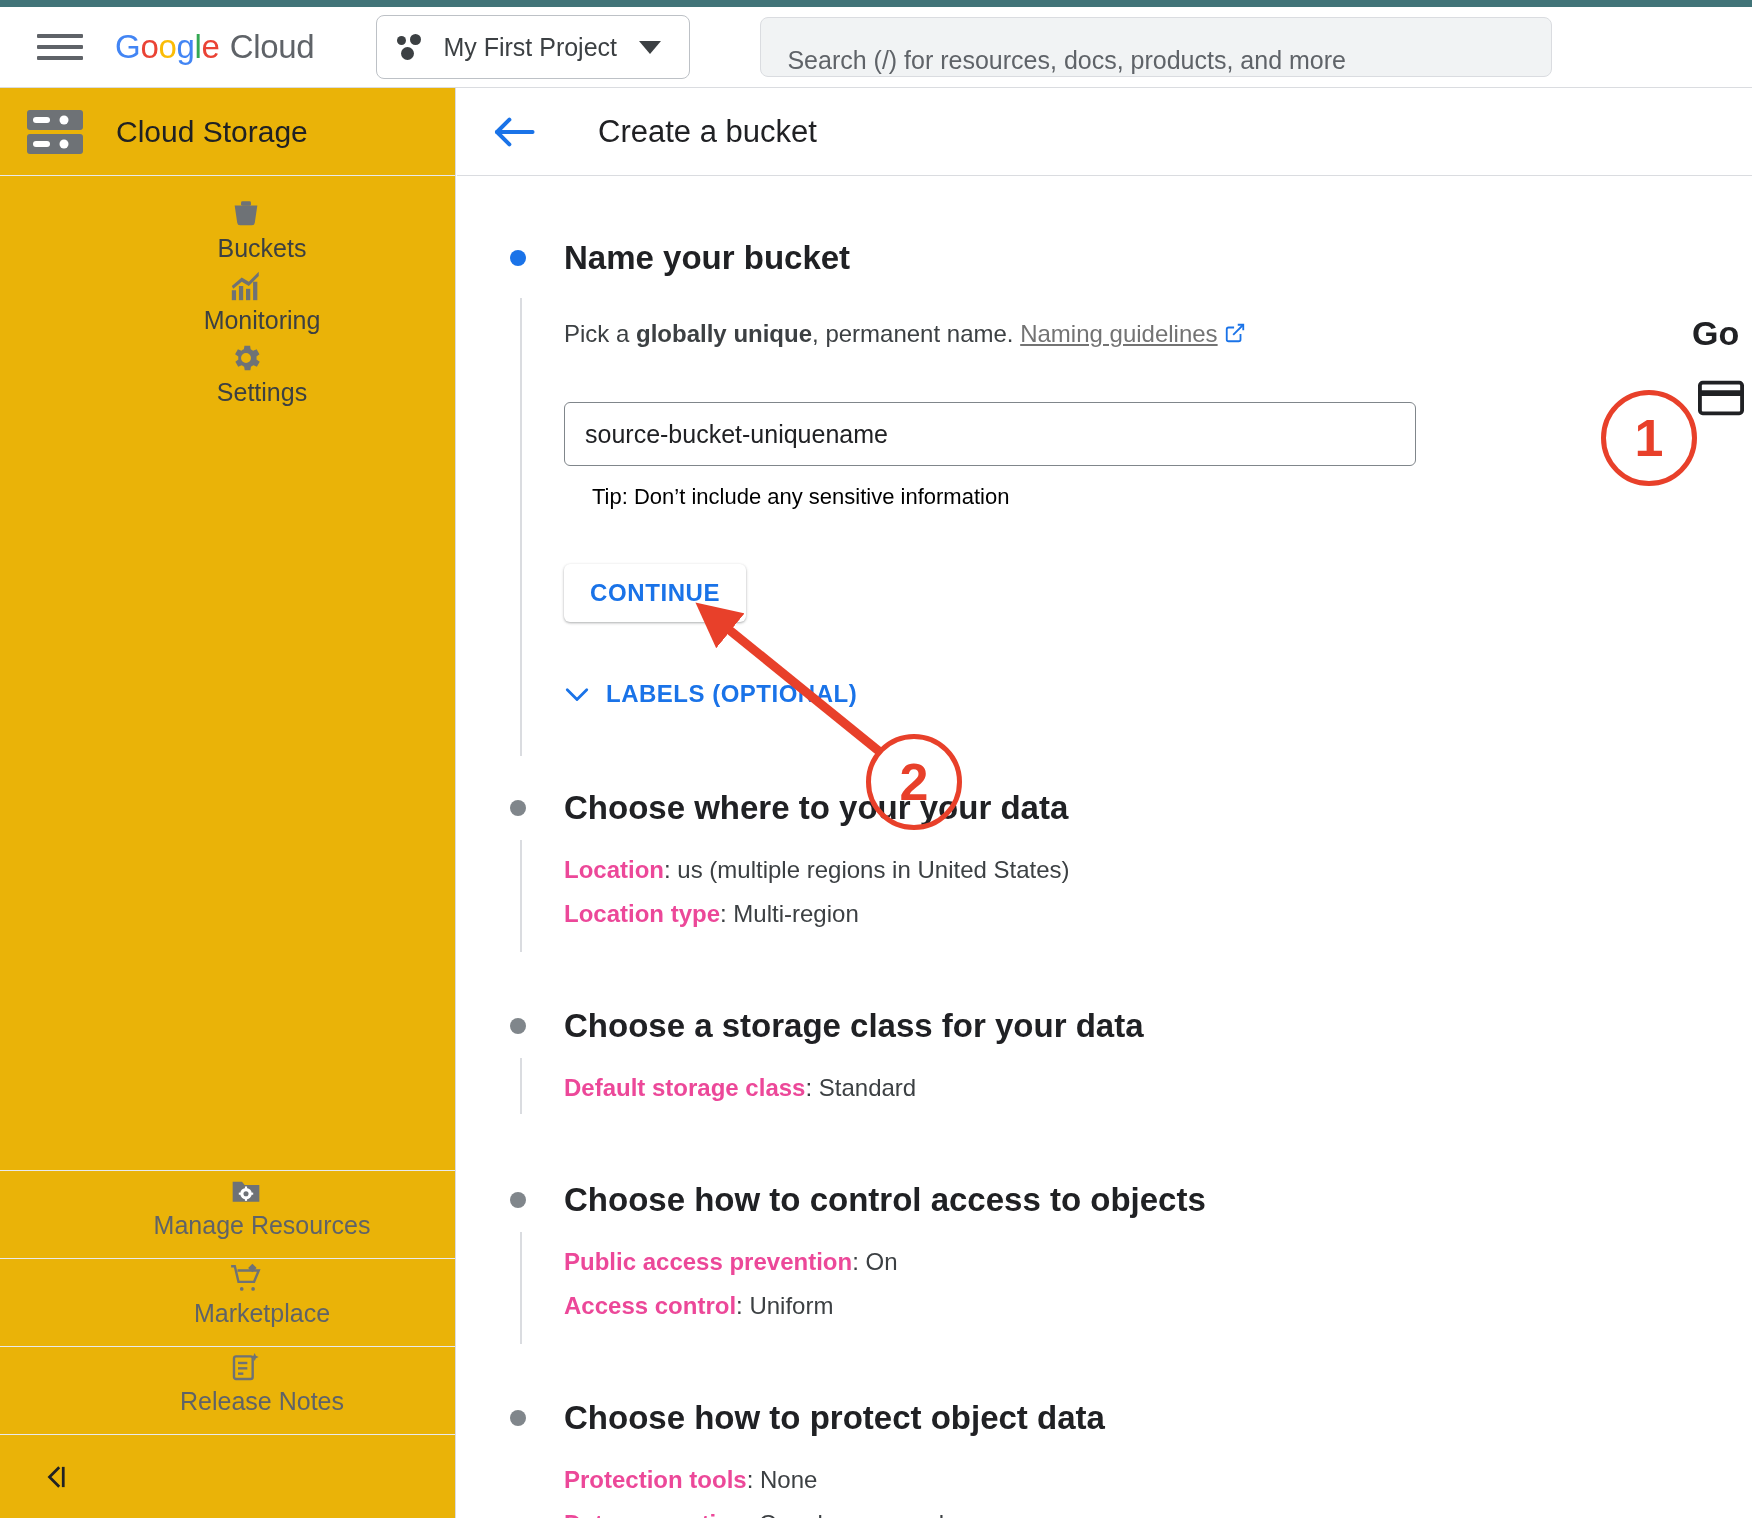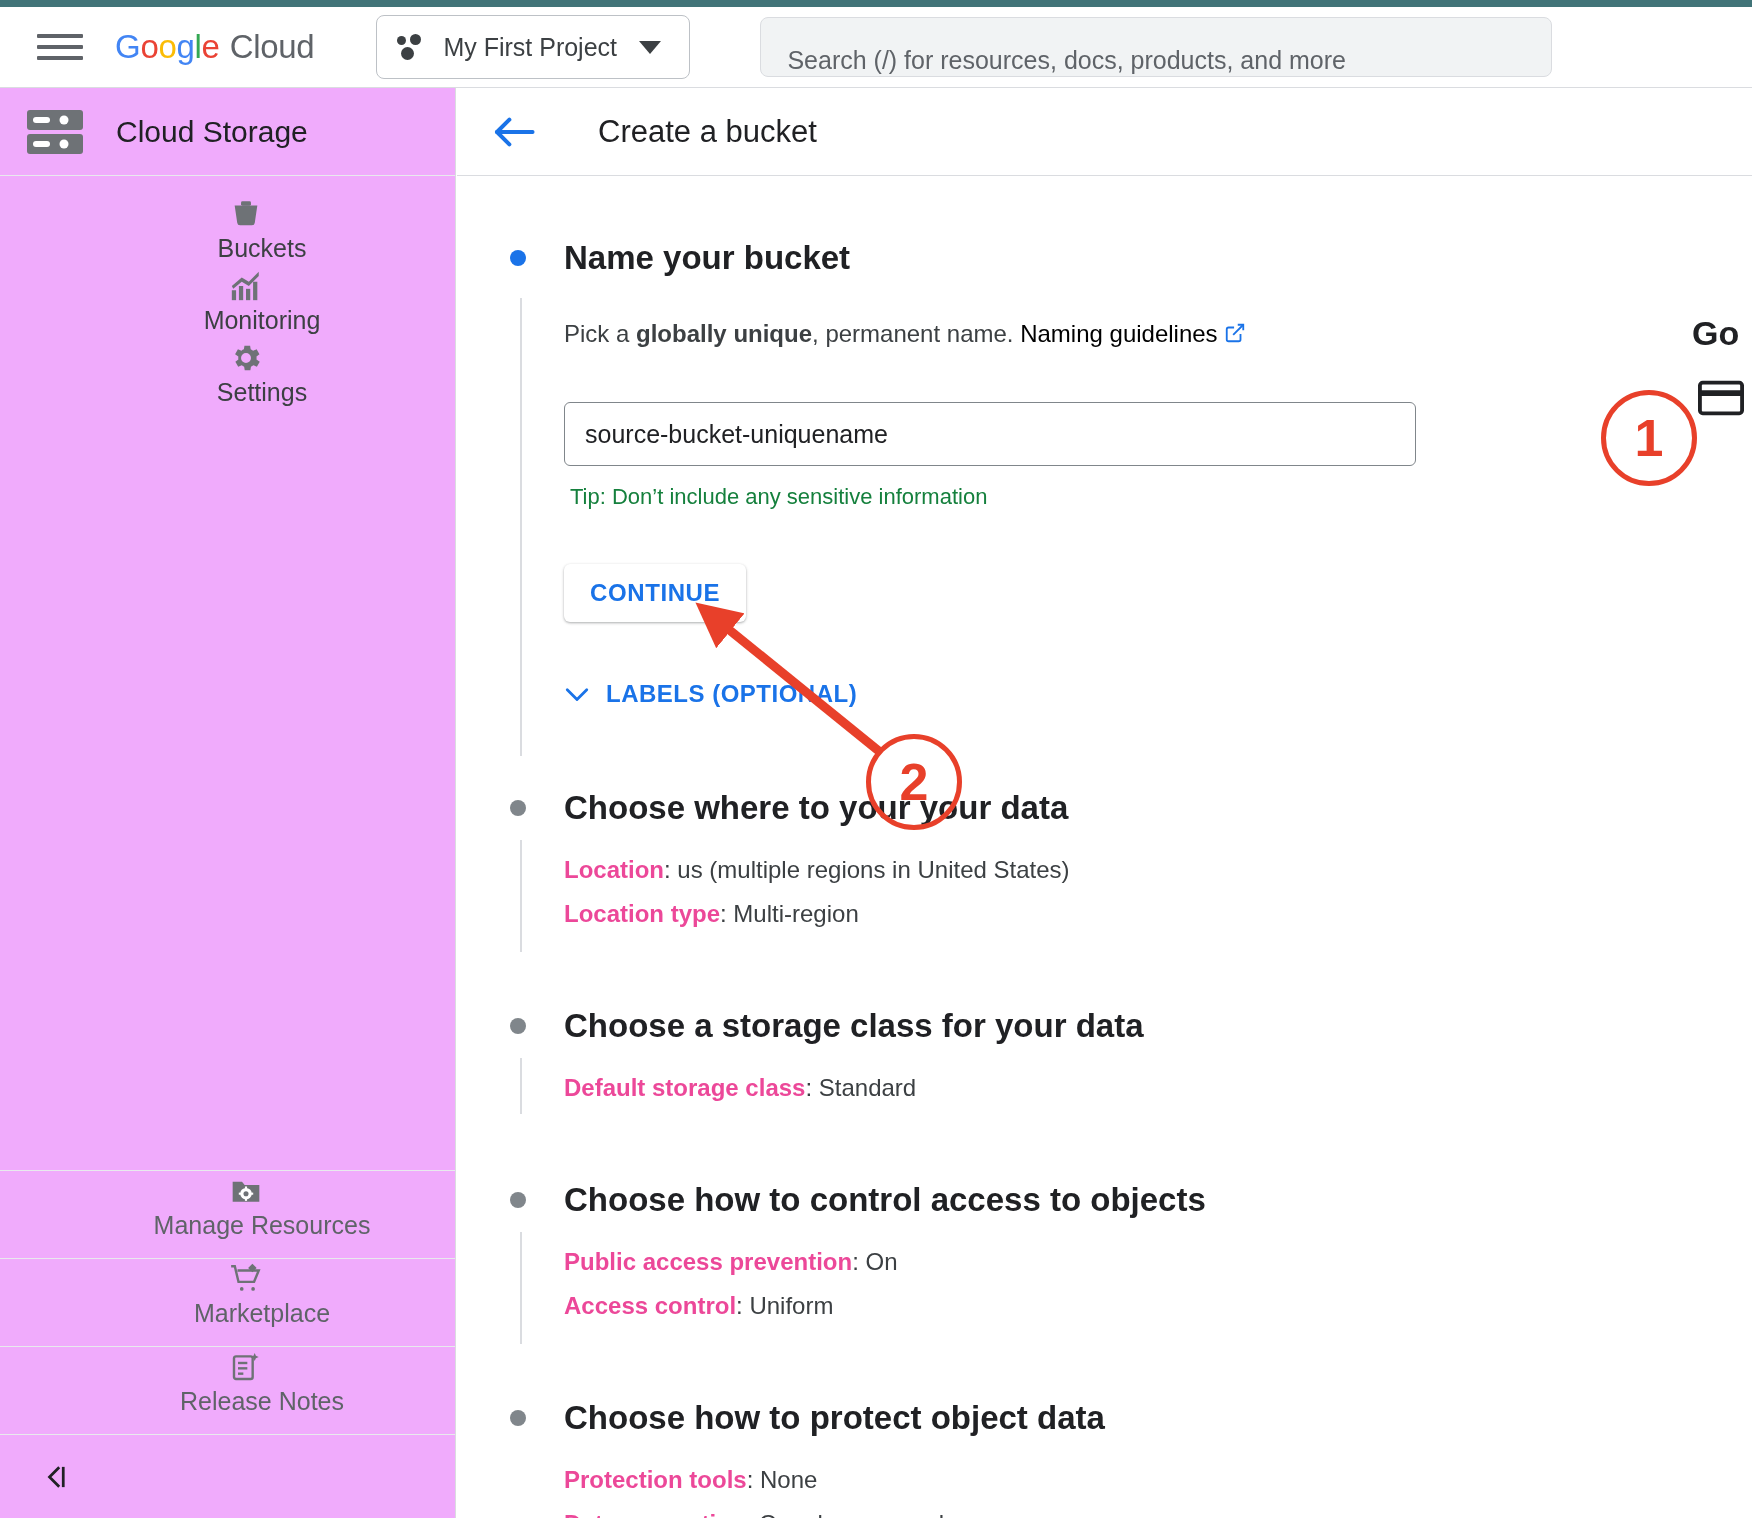--- a/index.html
+++ b/index.html
@@ -122,21 +122,21 @@
     width: 100%;
   }
   .searchbox input::placeholder { color:#5f6368; }
 
   
   .sidebar {
     position: absolute;
     top: 88px; left: 0;
     width: 456px;
     height: 1430px;
-    background: #f0abfc;
+    background: #eab308;
     border-right: 1px solid #dadce0;
   }
   .sb-title-row {
     height: 88px;
     display: flex;
     align-items: center;
     padding-left: 26px;
     border-bottom: 1px solid #e8eaed;
   }
   .sb-title-icon { width: 58px; height: 46px; flex: 0 0 auto; }
@@ -238,42 +238,43 @@
     background: #dadce0;
   }
 
   .desc {
     font-size: 24px;
     color: #3c4043;
     white-space: nowrap;
   }
   .desc b { font-weight: bold; }
   .link {
-    color: #000000;
+    color: #737373;
+    text-decoration: underline;
     cursor: pointer;
   }
   .ext-icon { display:inline-block; vertical-align: -2px; margin-left: 6px; }
 
   .name-input {
     width: 852px;
     height: 64px;
     border: 1px solid #80868b;
     border-radius: 6px;
     font-size: 25px;
     padding: 0 20px;
     color: #202124;
     font-family: "Liberation Sans", sans-serif;
     outline: none;
     background: #fff;
   }
   .tip {
     font-size: 22px;
-    color: #15803d;
+    color: #000000;
     margin-top: 18px;
-    margin-left: 6px;
+    margin-left: 28px;
     white-space: nowrap;
   }
 
   .labels-toggle {
     display: inline-flex;
     align-items: center;
     color: #1a73e8;
     font-size: 24px;
     font-weight: bold;
     letter-spacing: 0.5px;

